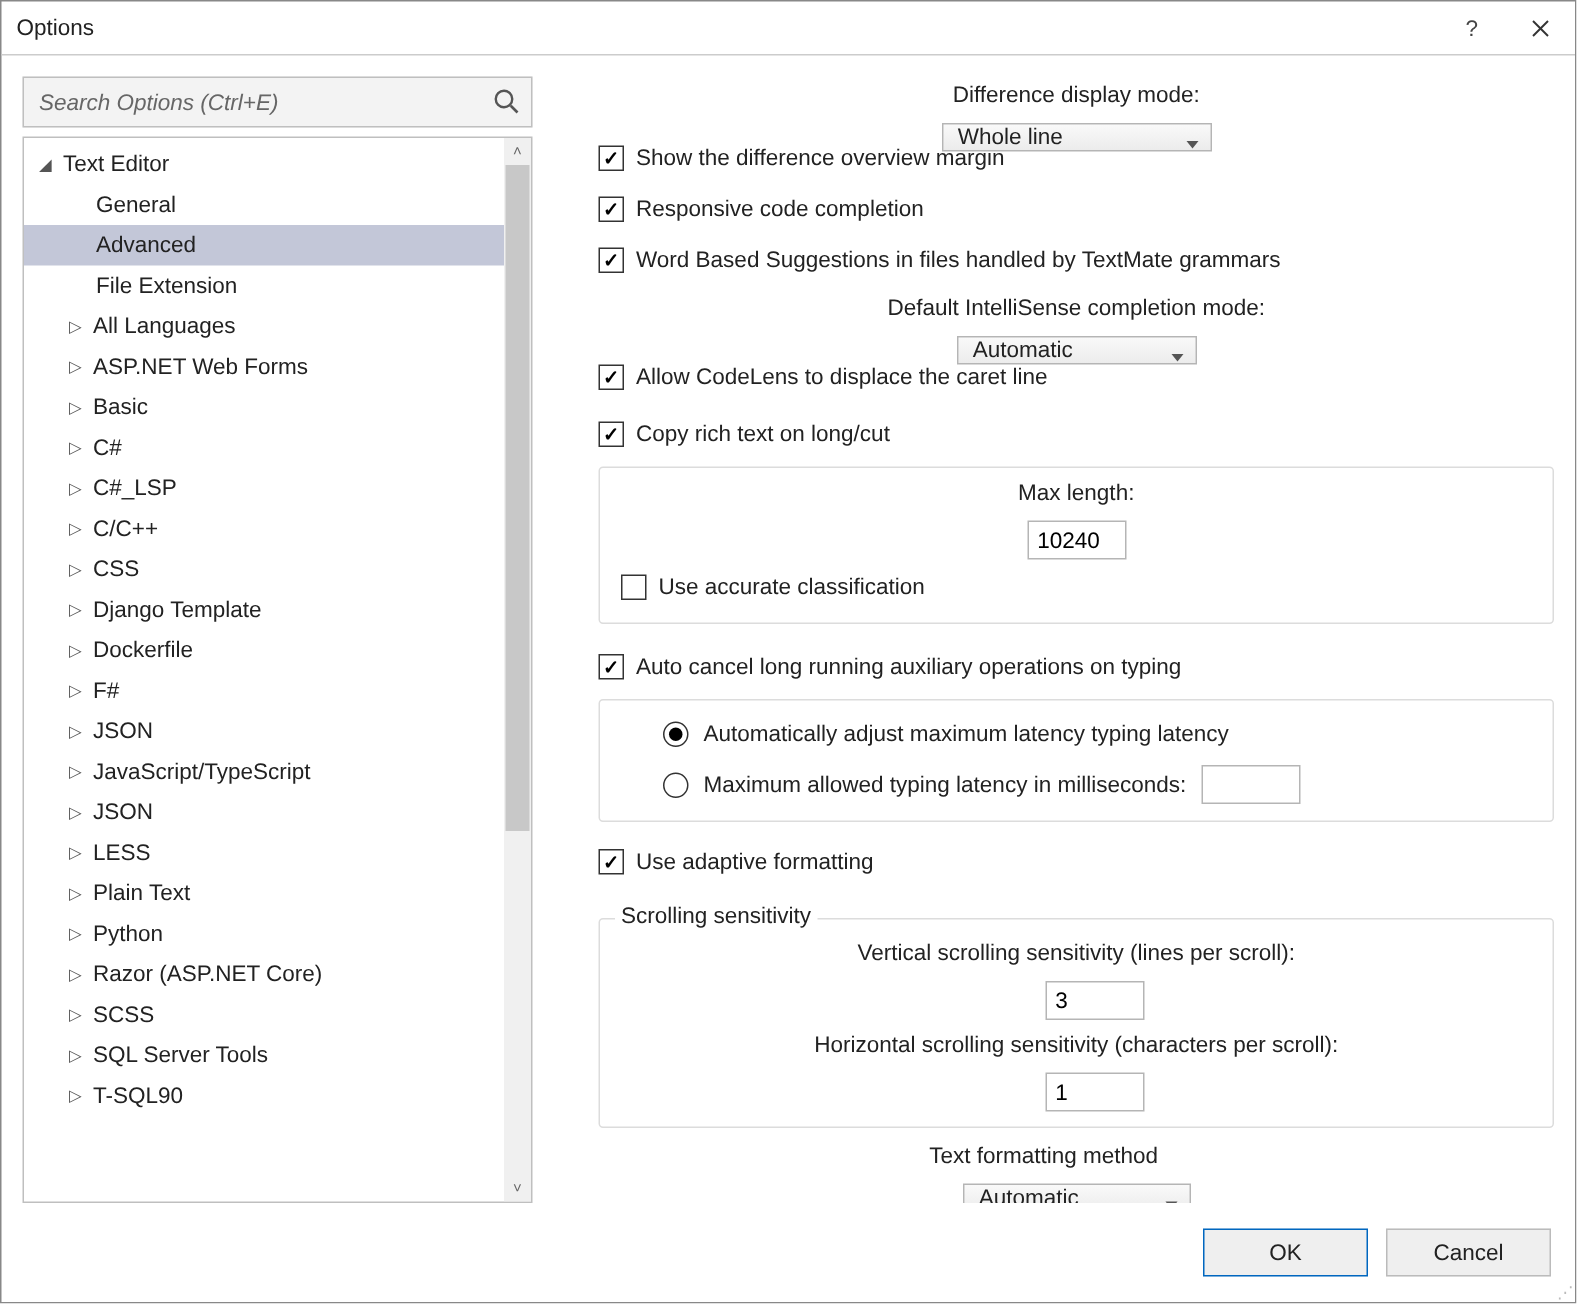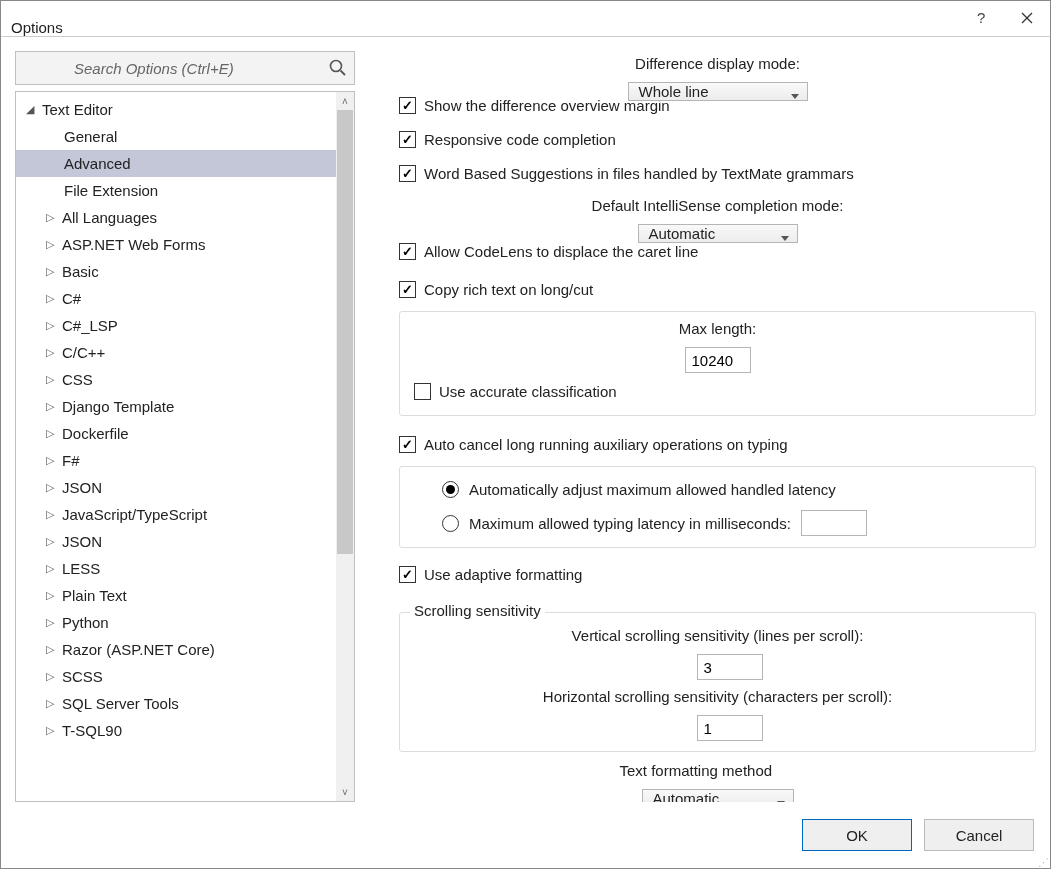--- a/index.html
+++ b/index.html
@@ -1,24 +1,24 @@
 <!DOCTYPE html>
 <html><head>
 <meta charset="utf-8">
 <style>
   * { box-sizing: border-box; font-family: "Segoe UI", Tahoma, sans-serif; font-size: 15px; }
   body { margin:0; background:#fff; color:#222; }
   .window { width:1051px; height:869px; border:1px solid #888; display:flex; flex-direction:column; background:#fff; }
-  .titlebar { height:36px; display:flex; align-items:flex-end; padding:0 0 0 10px; border-bottom:1px solid #ccc; }
+  .titlebar { height:36px; display:flex; align-items:center; padding:0 0 0 10px; border-bottom:1px solid #ccc; }
   .titlebar .title { flex:1; font-size:15px; }
   .titlebar .tbtn { width:46px; height:36px; display:flex; align-items:center; justify-content:center; color:#444; }
   .body { flex:1; display:flex; padding:14px 14px 0 14px; overflow:hidden; }
   .left { width:340px; display:flex; flex-direction:column; }
   .search { position:relative; border:1px solid #bfbfbf; height:34px; display:flex; align-items:center; padding:0 34px 0 8px; background:#f3f3f3; }
-  .search input { width:100%; border:none; outline:none; background:transparent; font-size:15px; color:#000000;margin-left:48px; }
+  .search input { width:100%; border:none; outline:none; background:transparent; font-size:15px; color:#000000; }
   .search input::placeholder { color:#666; font-style:italic; }
   .search .icon { position:absolute; right:6px; top:6px; color:#555; }
   .tree-wrap { flex:1; margin-top:6px; border:1px solid #bfbfbf; position:relative; overflow:hidden; }
   .tree { position:absolute; top:0; left:0; right:18px; bottom:0; overflow:hidden; padding:4px 0; }
   .tree-scroll { position:absolute; top:0; right:0; bottom:0; width:18px; background:#f0f0f0; display:flex; flex-direction:column; align-items:center; }
   .tree-scroll .arrow { height:18px; display:flex; align-items:center; justify-content:center; color:#666; font-size:10px; }
   .tree-scroll .track { flex:1; width:18px; position:relative; }
   .tree-scroll .thumb { position:absolute; top:0; left:1px; right:1px; height:66%; background:#c8c8c8; }
   .tree-item { height:27px; display:flex; align-items:center; padding-left:10px; white-space:nowrap; }
   .tree-item.child { padding-left:48px; }
@@ -238,21 +238,21 @@
         </div>
       </div>
 
       <div class="chk-row" style="margin-top:8px;">
         <span class="chk checked"></span>
         <span>Auto cancel long running auxiliary operations on typing</span>
       </div>
       <div class="group">
         <div class="chk-row indent">
           <span class="radio checked"></span>
-          <span>Automatically adjust maximum allowed handled latency</span>
+          <span>Automatically adjust maximum latency typing latency</span>
         </div>
         <div class="chk-row indent" style="margin-top:6px;">
           <span class="radio"></span>
           <span>Maximum allowed typing latency in milliseconds:</span>
           <input class="tinput sm" style="margin-left: 10px;" value="">
         </div>
       </div>
 
       <div class="chk-row" style="margin-top:6px;">
         <span class="chk checked"></span>

